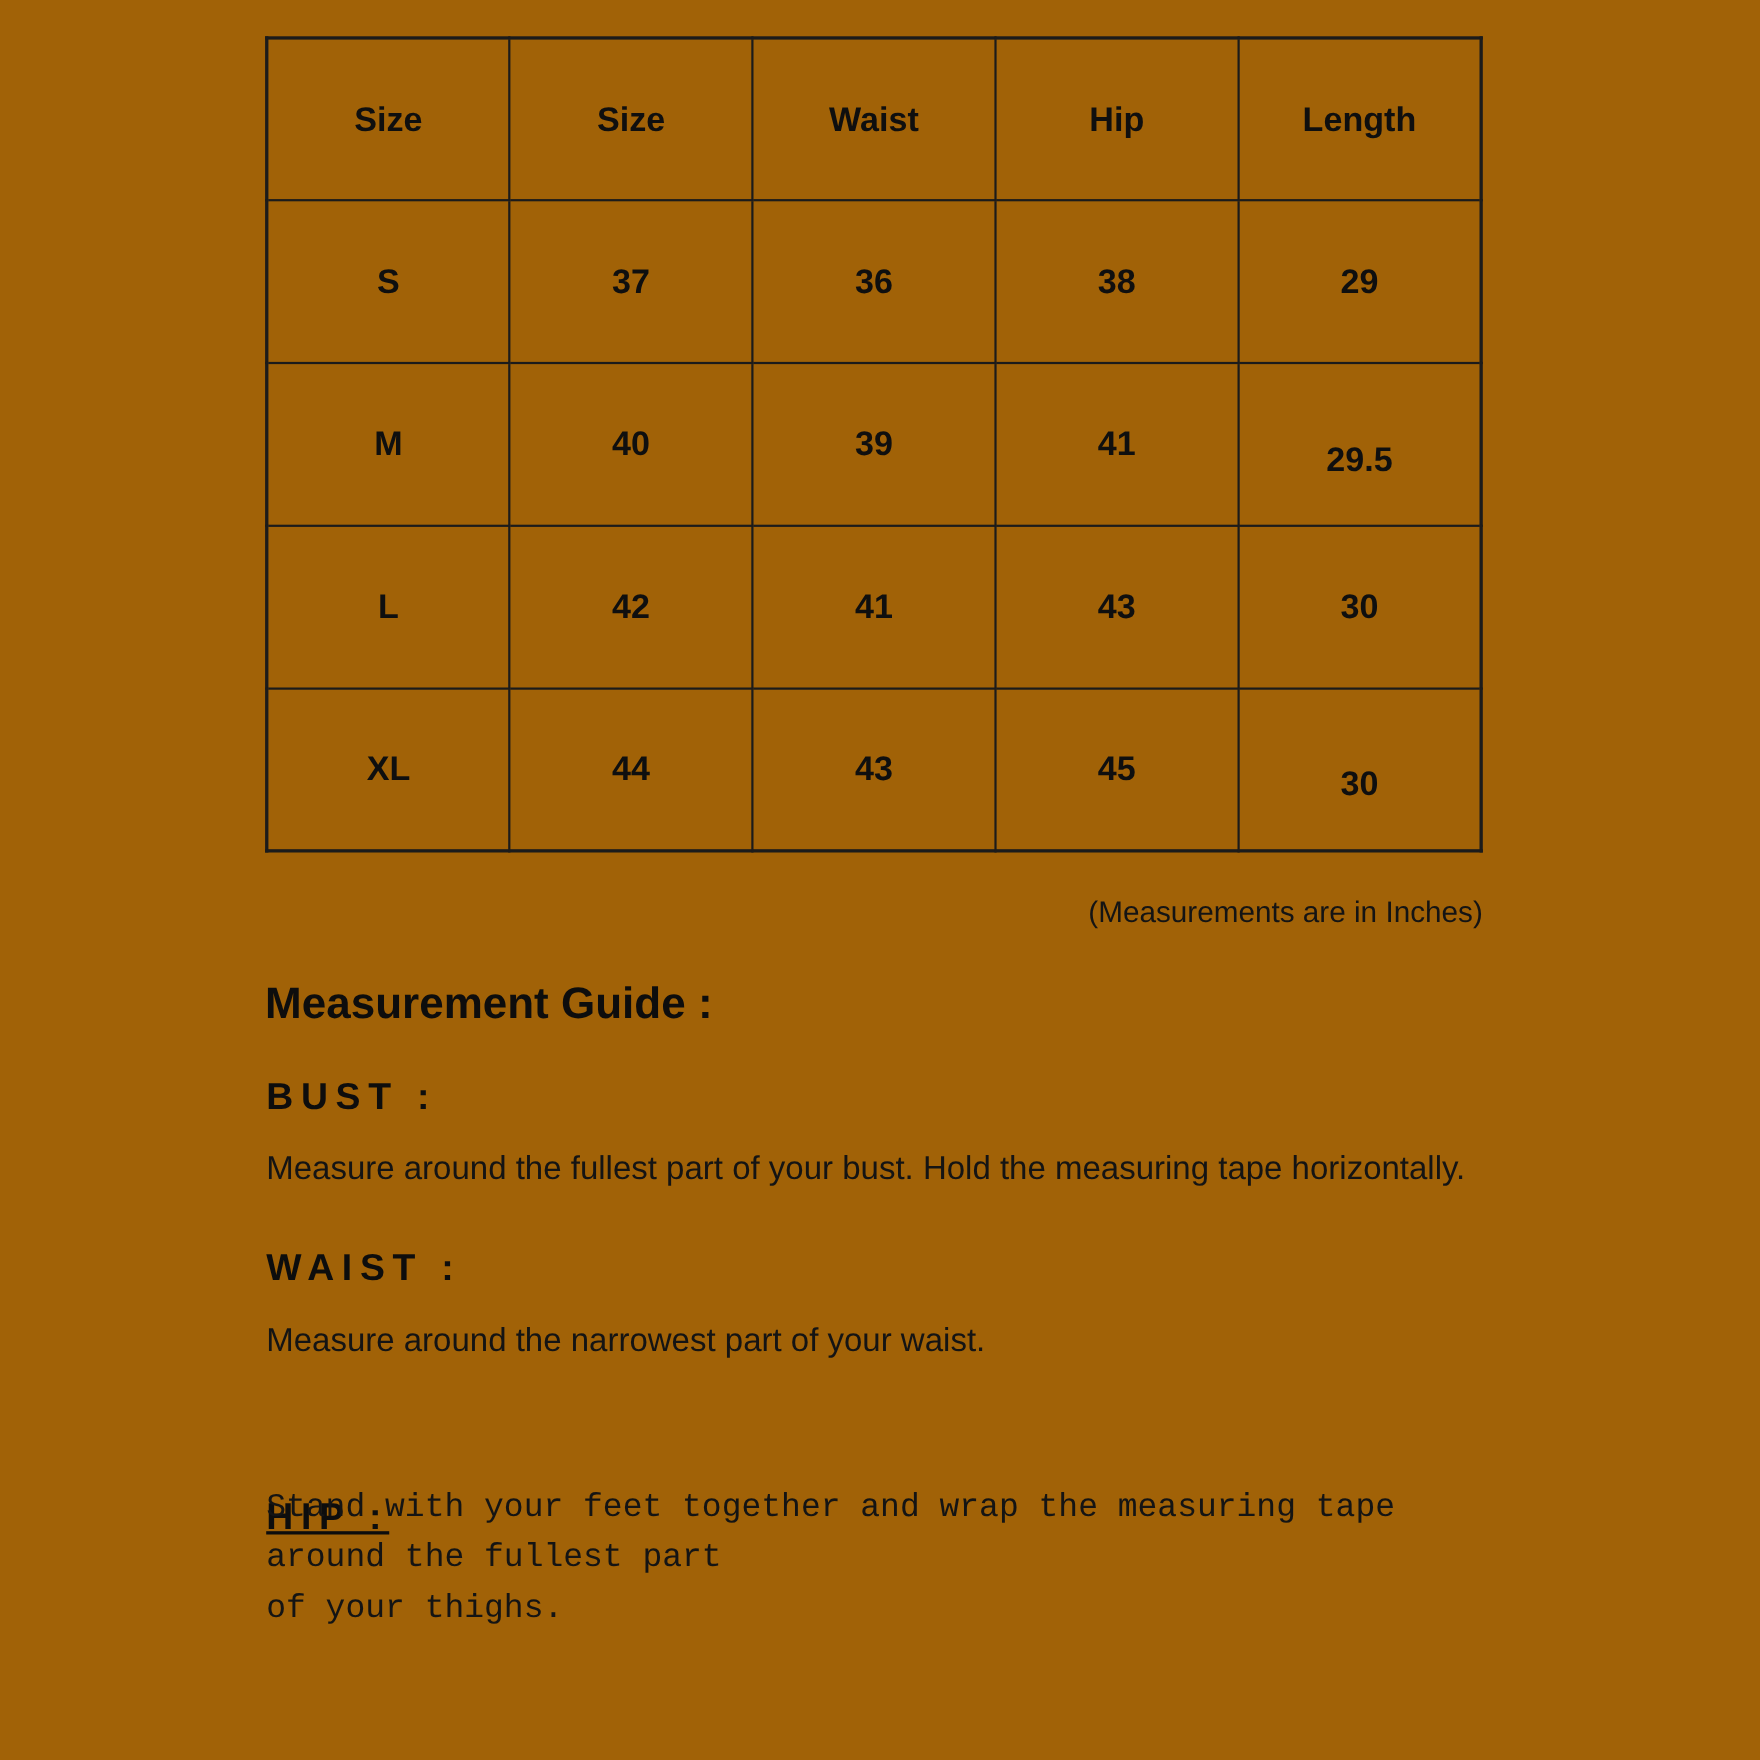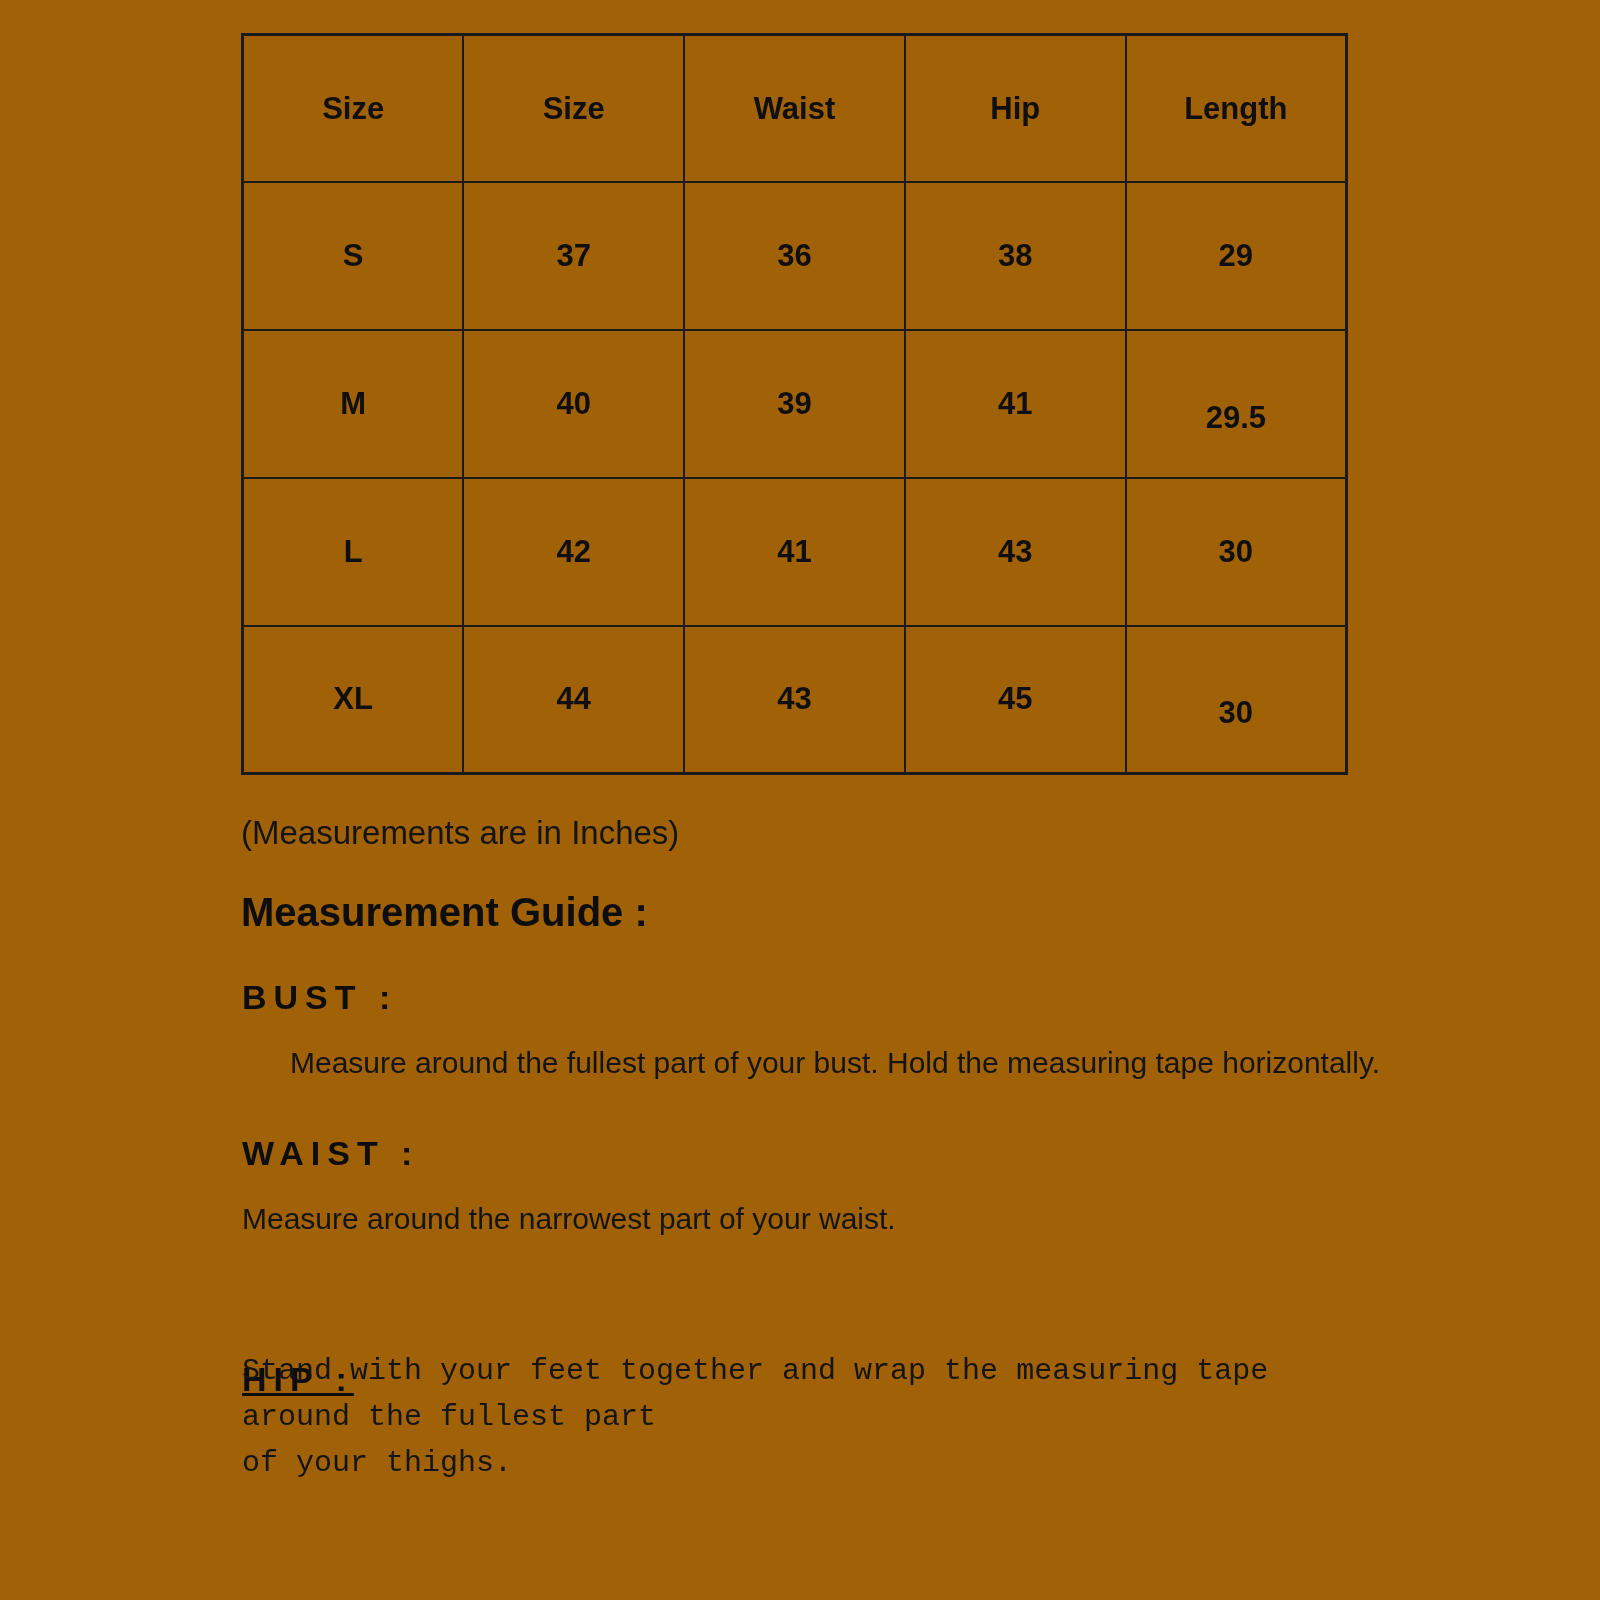--- a/index.html
+++ b/index.html
@@ -36,22 +36,22 @@
     padding: 0;
   }
   table.size-chart tr { height: 123px; }
   table.size-chart td span.cellval { display: inline-block; }
   table.size-chart td.low span.cellval { transform: translateY(14px); }
 
   
   .unit-note {
     position: absolute;
     left: 241px; top: 814px; width: 1107px;
-    text-align: left;
-    font-size: 33px;
+    text-align: right;
+    font-size: 27px;
     font-weight: normal;
     color: #141414;
   }
   .guide-title {
     position: absolute;
     left: 241px; top: 890px; width: 1107px;
     font-size: 40px;
     font-weight: bold;
     color: #0d0d0d;
   }
@@ -67,21 +67,21 @@
     position: absolute;
     left: 242px;
     width: 1130px;
     font-size: 30px;
     font-weight: normal;
     line-height: 46px;
     color: #141414;
     white-space: pre-line;
   }
   #bust-heading  { top: 978px; text-align: right; }
-  #bust-body     { top: 1040px; margin-left: 48px; }
+  #bust-body     { top: 1040px; }
   #waist-heading { top: 1134px; }
   #waist-body    { top: 1196px; }
   #hip-heading   { top: 1360px; text-decoration: underline; }
   #hip-body      { top: 1348px; font-family: Liberation Mono, monospace; }
 </style>
 </head>
 <body>
 
 <div class="sheet">
 

